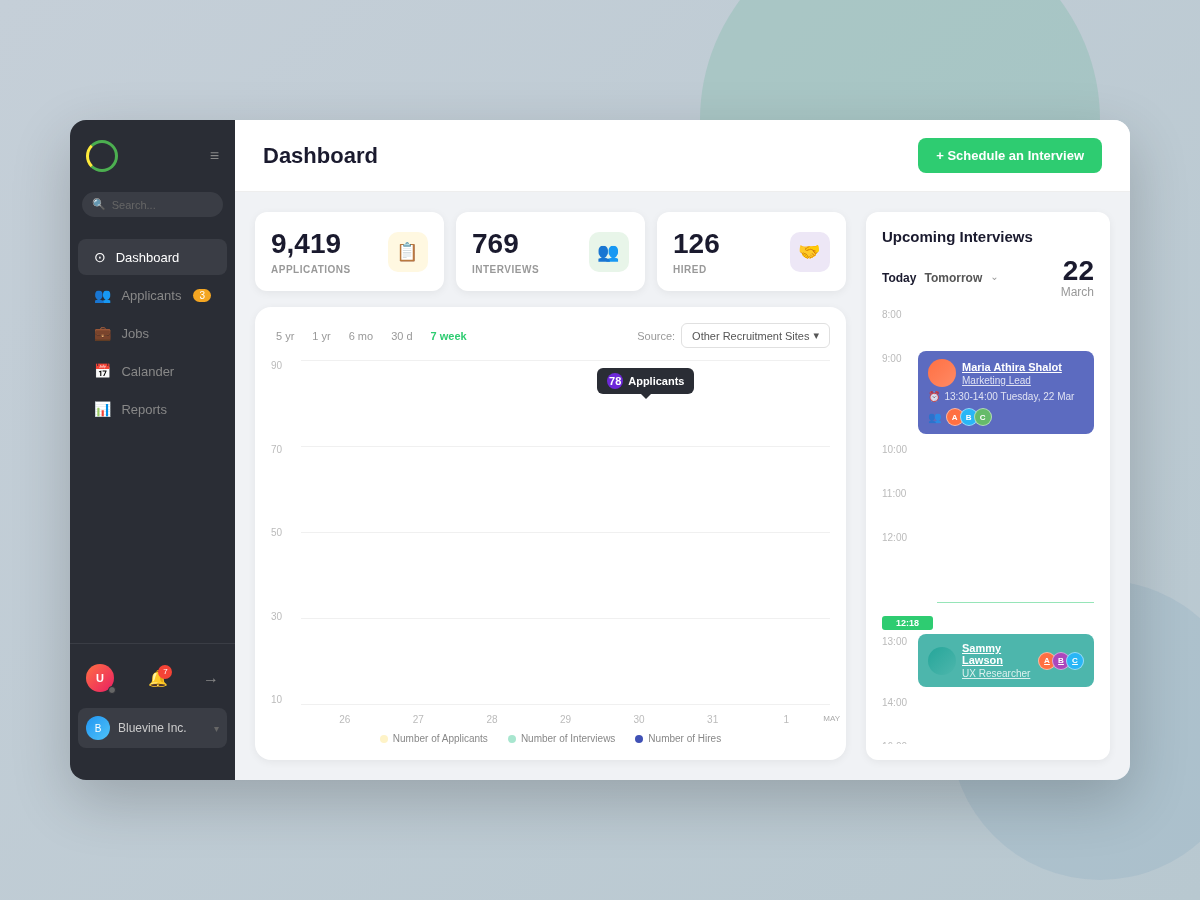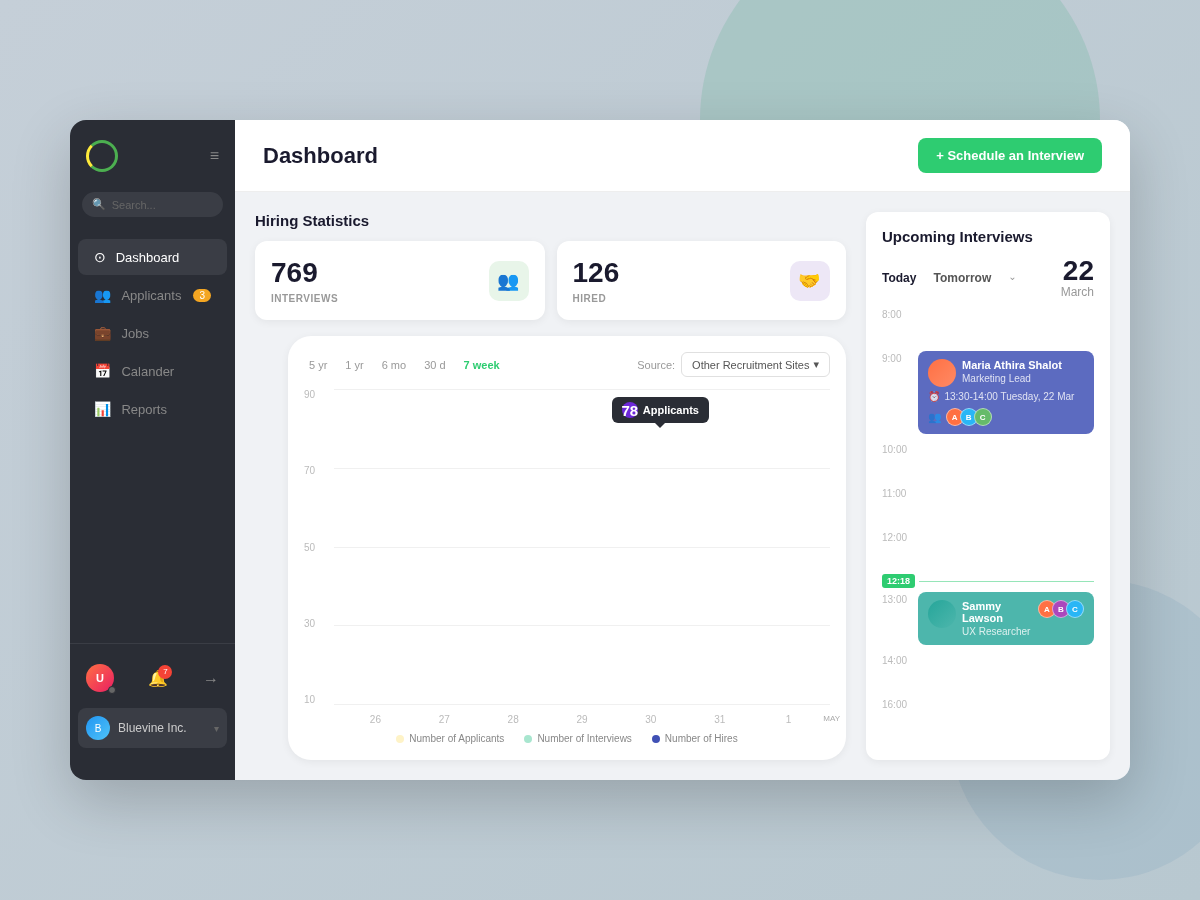--- a/index.html
+++ b/index.html
@@ -231,27 +231,26 @@
       display: flex; align-items: center; justify-content: center;
       font-size: 18px;
     }
     .stat-icon.yellow { background: #fff8e1; color: #f4a622; }
     .stat-icon.green { background: #e8f5e9; color: #4caf50; }
     .stat-icon.purple { background: #ede7f6; color: #7c4dff; }
 
     
     .chart-panel {
       background: #fff;
-      border-radius: 23px;
+      border-radius: 16px;
       padding: 16px;
       flex: 1;
       box-shadow: 0 2px 8px rgba(0,0,0,0.06);
       display: flex;
       flex-direction: column;
-      margin-left: 33px;
     }
     .chart-controls {
       display: flex;
       align-items: center;
       justify-content: space-between;
       margin-bottom: 12px;
     }
     .time-filters { display: flex; gap: 8px; }
     .time-btn {
       font-size: 11px;
@@ -367,21 +366,21 @@
       transform: translateX(-50%);
       border: 5px solid transparent;
       border-bottom: none;
       border-top-color: #2a2d35;
     }
     .tooltip-badge {
       background: #6d28d9;
       border-radius: 50%;
       width: 16px; height: 16px;
       display: flex; align-items: center; justify-content: center;
-      font-size: 15px;
+      font-size: 11px;
     }
 
     
     .chart-legend {
       display: flex;
       align-items: center;
       justify-content: center;
       gap: 20px;
       padding-top: 8px;
     }
@@ -398,21 +397,21 @@
       display: flex;
       flex-direction: column;
       overflow: hidden;
     }
     .calendar-header {
       display: flex;
       align-items: center;
       justify-content: space-between;
       margin-bottom: 8px;
     }
-    .cal-tabs { display: flex; gap: 17px; align-items: flex-start; }
+    .cal-tabs { display: flex; gap: 8px; align-items: flex-start; }
     .cal-tab { font-size: 12px; font-weight: 600; color: #555; cursor: pointer; }
     .cal-tab.active { color: #1a1a2e; font-weight: 700; }
     .cal-tab-arrow { color: #999; font-size: 10px; }
     .cal-date-big { font-size: 28px; font-weight: 700; color: #1a1a2e; text-align: right; line-height: 1; }
     .cal-month { font-size: 12px; color: #999; text-align: right; }
 
     .time-slots {
       flex: 1;
       overflow-y: auto;
       position: relative;
@@ -451,43 +450,44 @@
       display: flex; align-items: center; justify-content: center;
       color: #fff;
       font-weight: 600;
     }
     .att-av:first-child { margin-left: 0; }
     .att-av.a1 { background: #ff7043; }
     .att-av.a2 { background: #29b6f6; }
     .att-av.a3 { background: #66bb6a; }
     .att-av.a4 { background: #ab47bc; }
 
-    .event-person-row { display: flex; gap: 6px; }
+    .event-person-row { display: flex; align-items: center; gap: 6px; text-decoration: underline; }
     .person-av {
       width: 28px; height: 28px;
       border-radius: 50%;
       flex-shrink: 0;
     }
     .av-maria { background: linear-gradient(135deg, #ff7043, #ff8a65); }
     .av-sammy { background: linear-gradient(135deg, #26a69a, #4db6ac); }
     .av-joslin { background: linear-gradient(135deg, #42a5f5, #7986cb); }
 
     .current-time-line {
       display: flex;
       align-items: center;
       gap: 4px;
       margin: 4px 0;
     }
     .time-indicator {
       background: #2ecc71;
       color: #fff;
       font-size: 9px;
       font-weight: 700;
-      padding: 2px 5px;
+      padding: 2px 14px;
       border-radius: 3px;
+      margin-top: 42px;
     }
     .time-line { flex: 1; height: 1px; background: #2ecc71; opacity: 0.5; }
 
     .slot-empty { flex: 1; height: 36px; }
 
     .joslin-event {
       flex: 1;
       background: #2ecc71;
       border-radius: 6px;
       padding: 8px 10px;
@@ -563,22 +563,28 @@
     <div class="main-header">
       <h1 class="page-title">Dashboard</h1>
       <button class="schedule-btn">+ Schedule an Interview</button>
     </div>
 
     <div class="main-body">
 
       <div class="left-panel">
 
         <div>
-          <div class="section-title">Hiring Statistics</div>
           <div class="stats-row">
+            <div class="stat-card">
+              <div class="stat-left">
+                <div class="stat-number">9,419</div>
+                <div class="stat-label">APPLICATIONS</div>
+              </div>
+              <div class="stat-icon yellow">📋</div>
+            </div>
             <div class="stat-card">
               <div class="stat-left">
                 <div class="stat-number">769</div>
                 <div class="stat-label">INTERVIEWS</div>
               </div>
               <div class="stat-icon green">👥</div>
             </div>
             <div class="stat-card">
               <div class="stat-left">
                 <div class="stat-number">126</div>

